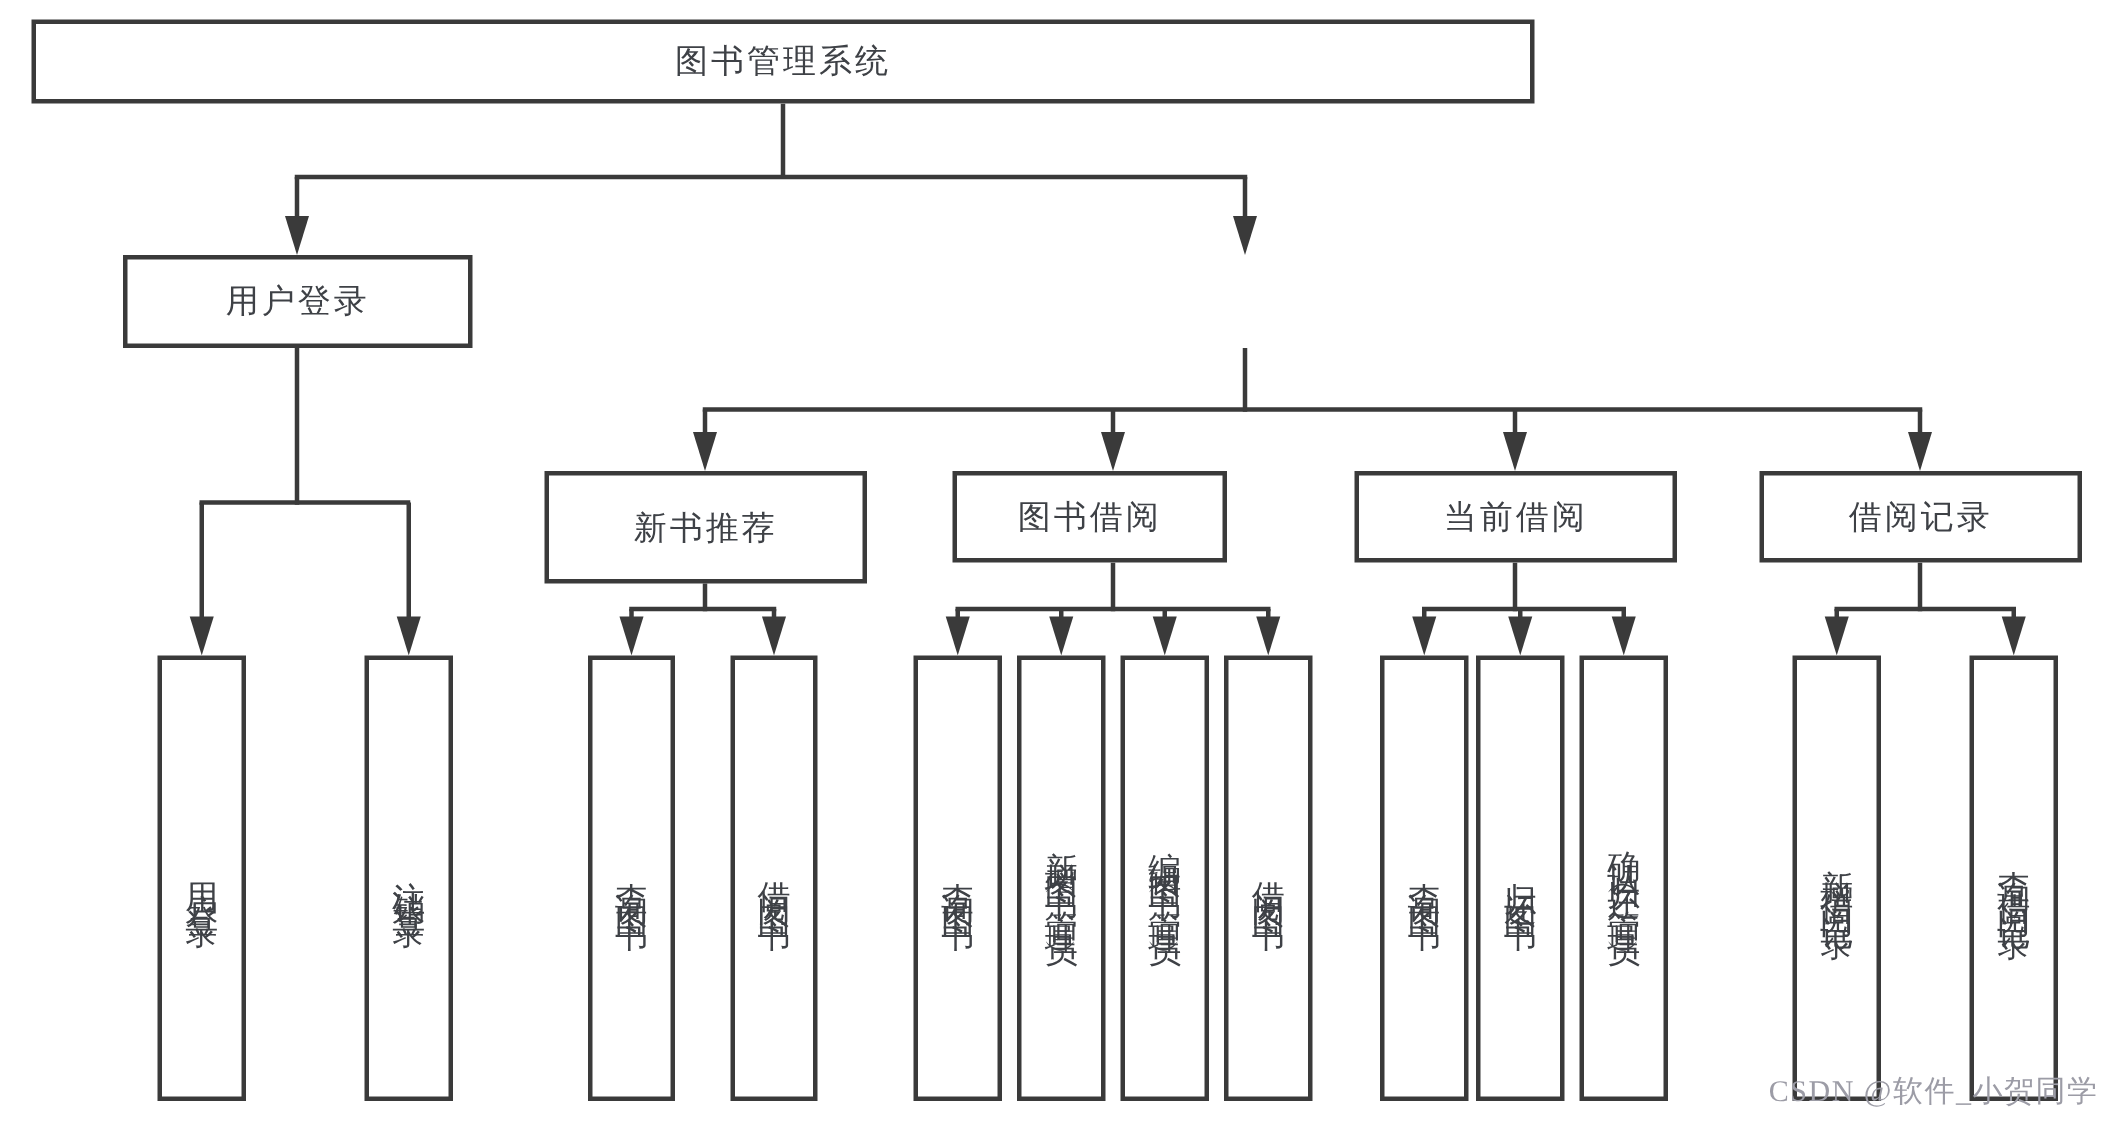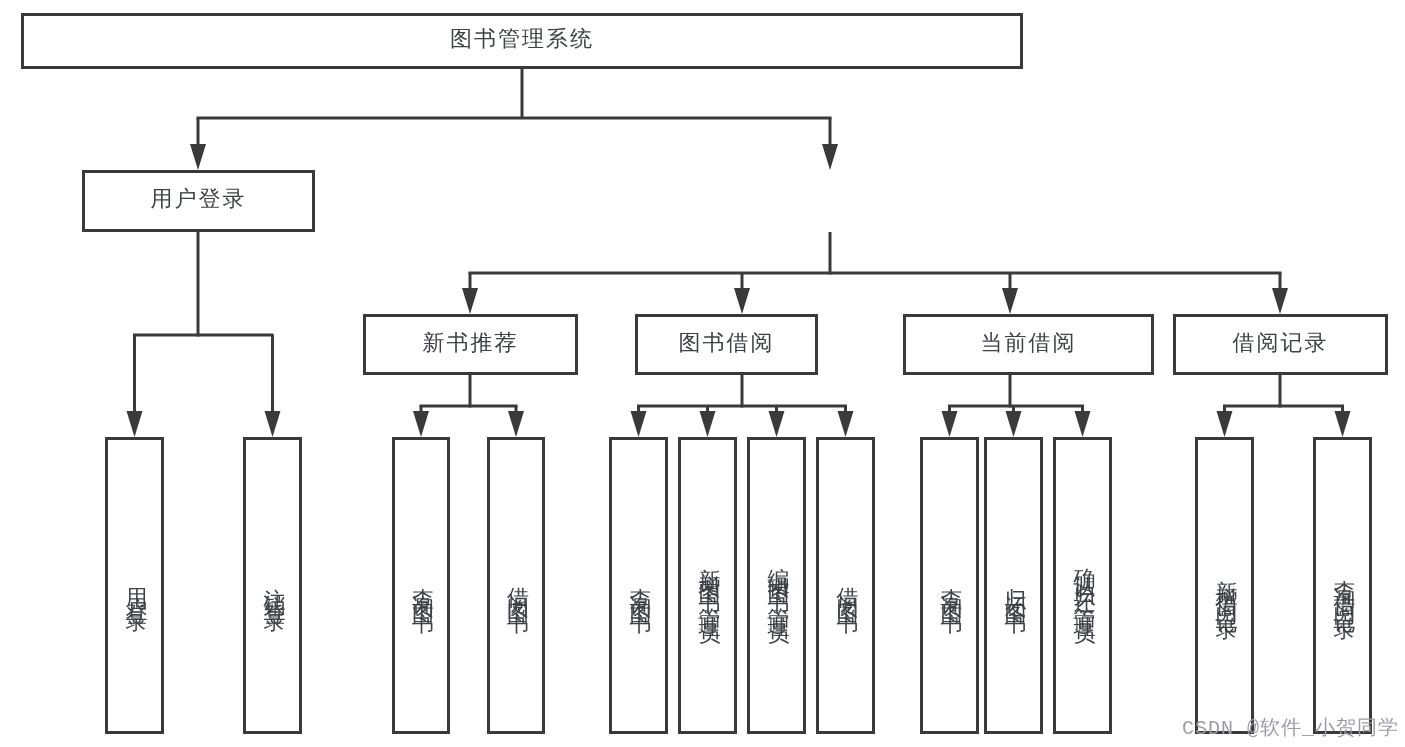--- a/index.html
+++ b/index.html
@@ -1,18 +1,18 @@
 <!DOCTYPE html>
 <html><head>
 <meta charset="utf-8">
 <style>
   html,body{margin:0;padding:0;background:#ffffff;}
   .stage{
     position:relative;width:1405px;height:747px;background:#ffffff;
-    font-family:Liberation Mono, monospace;overflow:hidden;
+    font-family:Liberation Serif, serif;overflow:hidden;
   }
   .connectors{position:absolute;left:0;top:0;width:1405px;height:747px;}
   .box{
     position:absolute;box-sizing:border-box;border:3px solid #3a3a3a;background:#ffffff;
     display:flex;align-items:center;justify-content:center;
     color:#3e4146;font-size:22px;letter-spacing:2px;white-space:nowrap;
   }
   .vbox span{
     writing-mode:vertical-rl;text-orientation:mixed;
     font-size:22px;letter-spacing:8px;line-height:1;
@@ -91,27 +91,27 @@
   </svg>
 
   <div class="box hbox" style="left:21px;top:13px;width:1002px;height:56px;">
     <span>图书管理系统</span>
   </div>
 
   <div class="box hbox" style="left:82px;top:170px;width:233px;height:62px;">
     <span>用户登录</span>
   </div>
 
-  <div class="box hbox" style="left:363px;top:314px;width:215px;height:61px;text-align:right;">
+  <div class="box hbox" style="left:363px;top:314px;width:215px;height:75px;text-align:right;">
     <span>新书推荐</span>
   </div>
   <div class="box hbox" style="left:635px;top:314px;width:183px;height:61px;">
     <span>图书借阅</span>
   </div>
-  <div class="box hbox" style="left:903px;top:314px;width:251px;height:61px;">
+  <div class="box hbox" style="left:903px;top:314px;width:215px;height:61px;">
     <span>当前借阅</span>
   </div>
   <div class="box hbox" style="left:1173px;top:314px;width:215px;height:61px;">
     <span>借阅记录</span>
   </div>
 
   <div class="box vbox" style="left:105px;top:437px;width:59px;height:297px;">
     <span>用户登录</span>
   </div>
   <div class="box vbox" style="left:243px;top:437px;width:59px;height:297px;">

